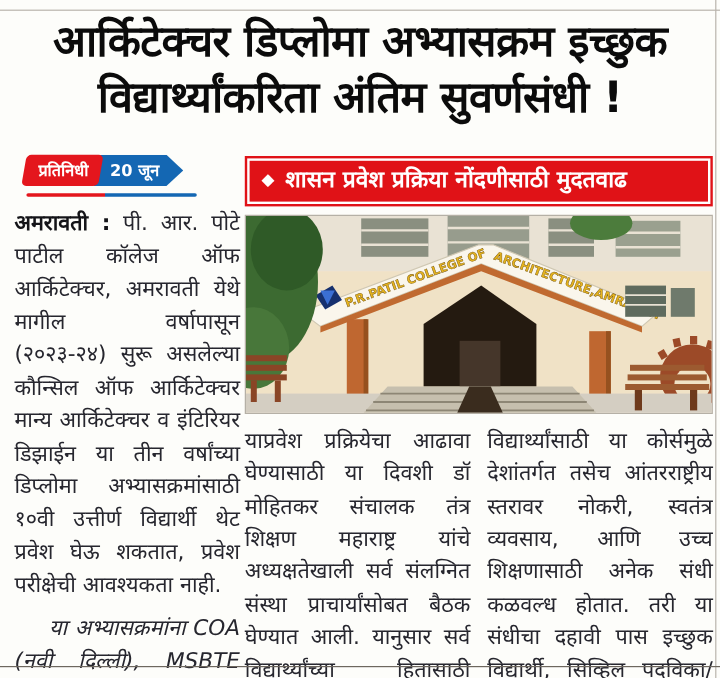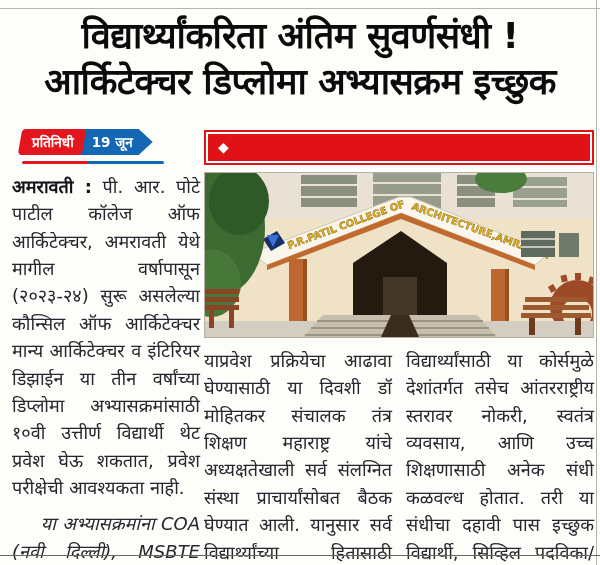--- a/index.html
+++ b/index.html
@@ -56,43 +56,44 @@
   .cols23 .col{width:188px;}
   .cols23 .body-text{margin-top:0;}
 </style>
 </head>
 <body>
 
 <div class="page">
   <div class="rule-top"></div>
 
   <div class="headline">
+    <div>आर्किटेक्चर डिप्लोमा अभ्यासक्रम इच्छुक</div>
     <div>विद्यार्थ्यांकरिता अंतिम सुवर्णसंधी !</div>
-    <div>आर्किटेक्चर डिप्लोमा अभ्यासक्रम इच्छुक</div>
   </div>
 
   <div class="col1">
     <div class="byline">
       <div class="rep-badge">
         <span>प्रतिनिधी</span>
       </div>
       <div class="date-arrow">
-        <span>19 जून</span>
+        <span>20 जून</span>
       </div>
     </div>
     <div class="byline-rule"></div>
 
     <p class="body-text"><span class="dateline">अमरावती :</span> <span>पी. आर. पोटे पाटील कॉलेज ऑफ आर्किटेक्चर, अमरावती येथे मागील वर्षापासून (२०२३-२४) सुरू असलेल्या कौन्सिल ऑफ आर्किटेक्चर मान्य आर्किटेक्चर व इंटिरियर डिझाईन या तीन वर्षांच्या डिप्लोमा अभ्यासक्रमांसाठी १०वी उत्तीर्ण विद्यार्थी थेट प्रवेश घेऊ शकतात, प्रवेश परीक्षेची आवश्यकता नाही.</span></p>
     <p class="body-text indent">या अभ्यासक्रमांना COA (नवी दिल्ली), MSBTE आणि महाराष्ट्र शासन मान्यता आहे. आर्किटेक्चर व इंटिरियर डिझाईनसह विविध तांत्रिक डिप्लोमा अभ्यासक्रमांमध्ये प्रवेश घेऊ इच्छिणाऱ्या विद्यार्थ्यांसाठी मोठी संधी उपलब्ध झाली आहे. प्रवेश प्रक्रिया CAP द्वारे राबवली जात आहे. याकरिता नोंदणी अंतिम दि १६जून२०२५ होती.</p>
   </div>
 
   <div class="right-block">
     <div class="subhead-box">
       <div class="subhead-inner">
         <span class="diamond">◆</span>
+        <span>शासन प्रवेश प्रक्रिया नोंदणीसाठी मुदतवाढ</span>
       </div>
     </div>
 
     <div class="photo-frame">
       <svg width="388" height="164" viewBox="0 0 388 164" xmlns="http://www.w3.org/2000/svg">
 
         <rect x="0" y="0" width="388" height="46" fill="#e9e2d4"></rect>
         <g>
           <rect x="96" y="2" width="56" height="32" fill="#8a8f80"></rect>
           <rect x="168" y="0" width="68" height="36" fill="#979c8d"></rect>

